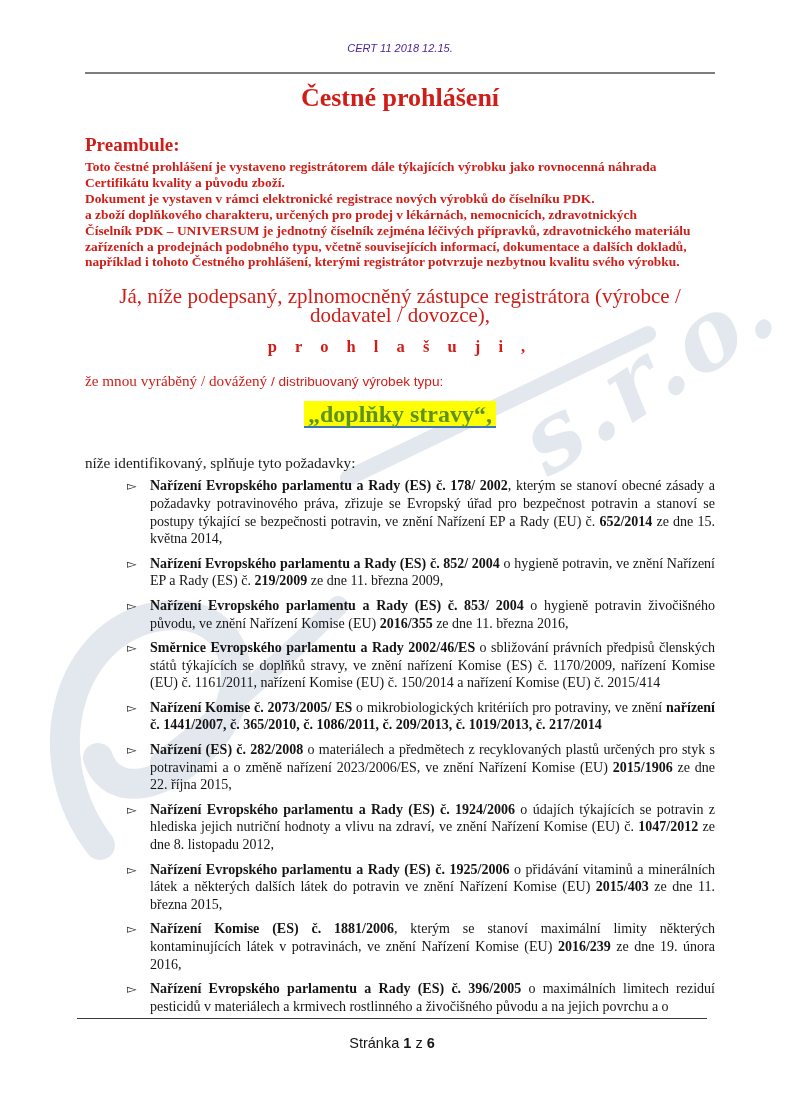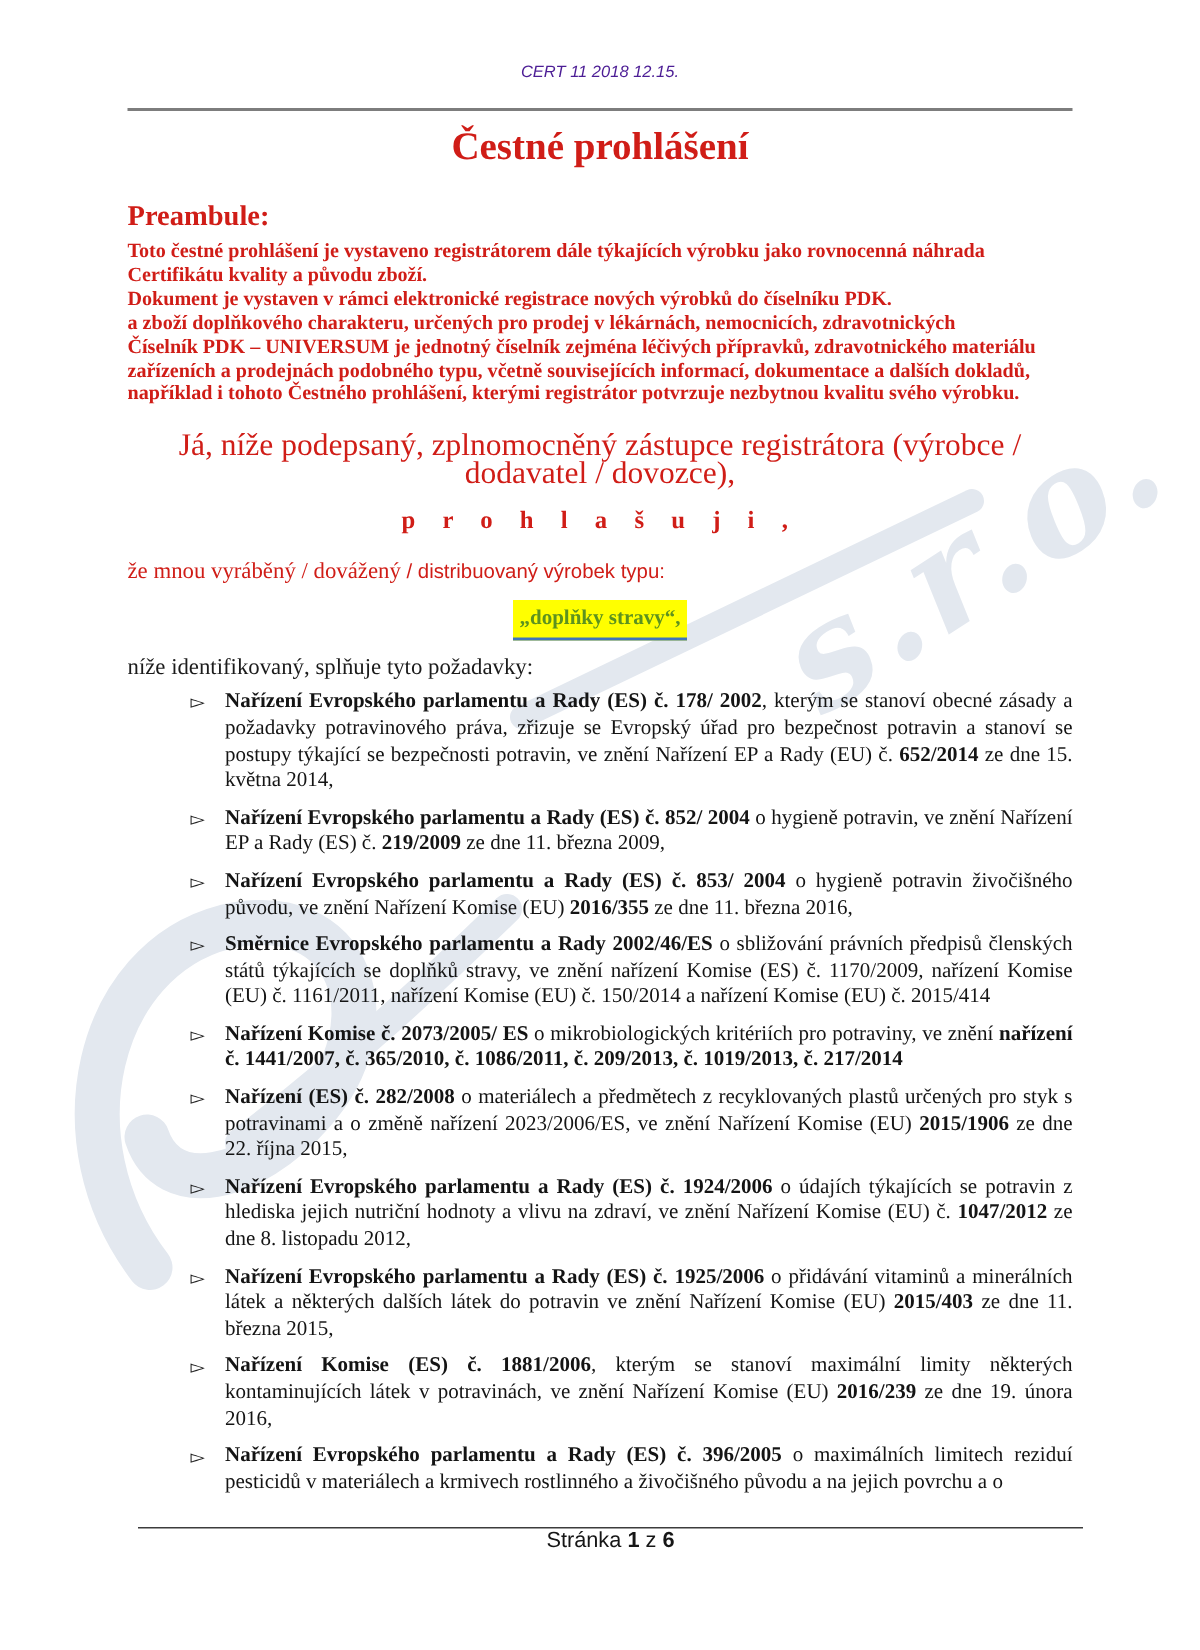--- a/index.html
+++ b/index.html
@@ -22,32 +22,32 @@
   .preamble-lines{margin-top:3px; color:#d01d17; font-weight:bold;
                   font-size:13.4px; line-height:15.9px; white-space:nowrap;}
 
   .signer-line{margin-top:17px; text-align:center; color:#d01d17; font-size:21px; line-height:19px;}
   .declare-word{margin-top:12px; text-align:center; color:#d01d17; font-weight:bold;
                 font-size:16.5px; letter-spacing:7px; line-height:20px;}
   .product-line{margin-top:14px; color:#d01d17; font-size:15.2px; line-height:19px;}
   .product-line .suffix{font-family:"Liberation Sans", sans-serif; font-size:13.6px;}
   .highlight-row{margin-top:10px; text-align:center; line-height:24px;}
   .highlight{display:inline-block; background:#ffff00; color:#5d921f; font-weight:bold;
-             font-size:14px; padding:1px 4px 0 4px; border-bottom:2px solid #4076b8;}
-  .req-intro{margin-top:8px; font-size:15.2px; line-height:19px; color:#1b1b1b;}
+             font-size:24px; padding:1px 4px 0 4px; border-bottom:2px solid #4076b8;}
+  .req-intro{margin-top:24px; font-size:15.2px; line-height:19px; color:#1b1b1b;}
 
   .req-list{margin-top:5px;}
   .req-item{position:relative; padding-left:65px; margin-bottom:7px;
             text-align:justify; font-size:14px; line-height:17.6px; color:#141414;}
   .req-item b{font-weight:bold;}
   .req-marker{position:absolute; left:42px; top:0px; font-size:12.5px;
               font-family:"DejaVu Sans", sans-serif; color:#222;}
 
-  .footer{position:absolute; left:92px; top:1018px; width:630px; z-index:2;
-          border-top:1px solid #3c3c3c; text-align:center; padding-top:0;
+  .footer{position:absolute; left:77px; top:1018px; width:630px; z-index:2;
+          border-top:1px solid #3c3c3c; text-align:center; padding-top:16px;
           font-family:"Liberation Sans", sans-serif; font-size:14.5px; color:#161616;}
   .footer b{font-weight:bold;}
 </style>
 </head>
 <body>
 
 <div class="page">
 
   <svg class="watermark-svg" width="800" height="1100" viewBox="0 0 800 1100">
     <g fill="none" stroke="#e3e8ef" stroke-linecap="round">

